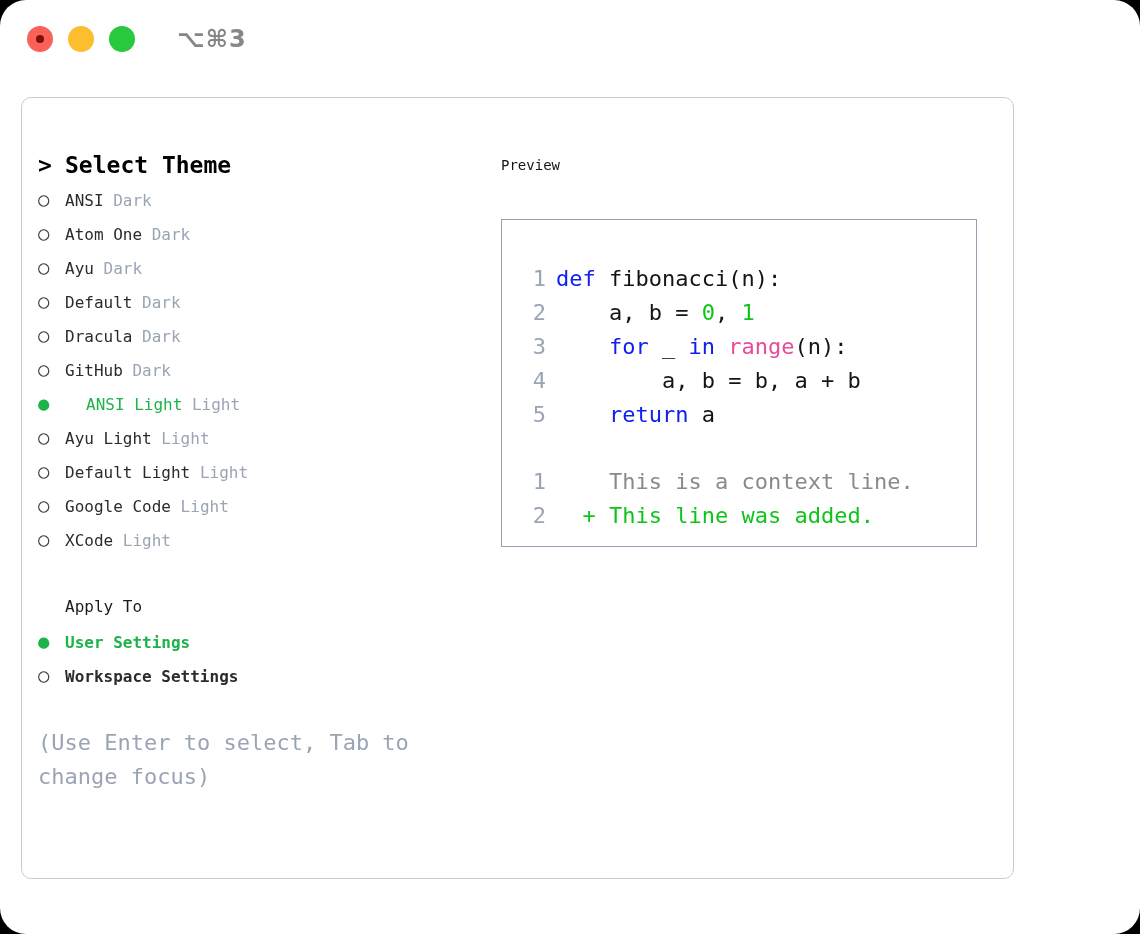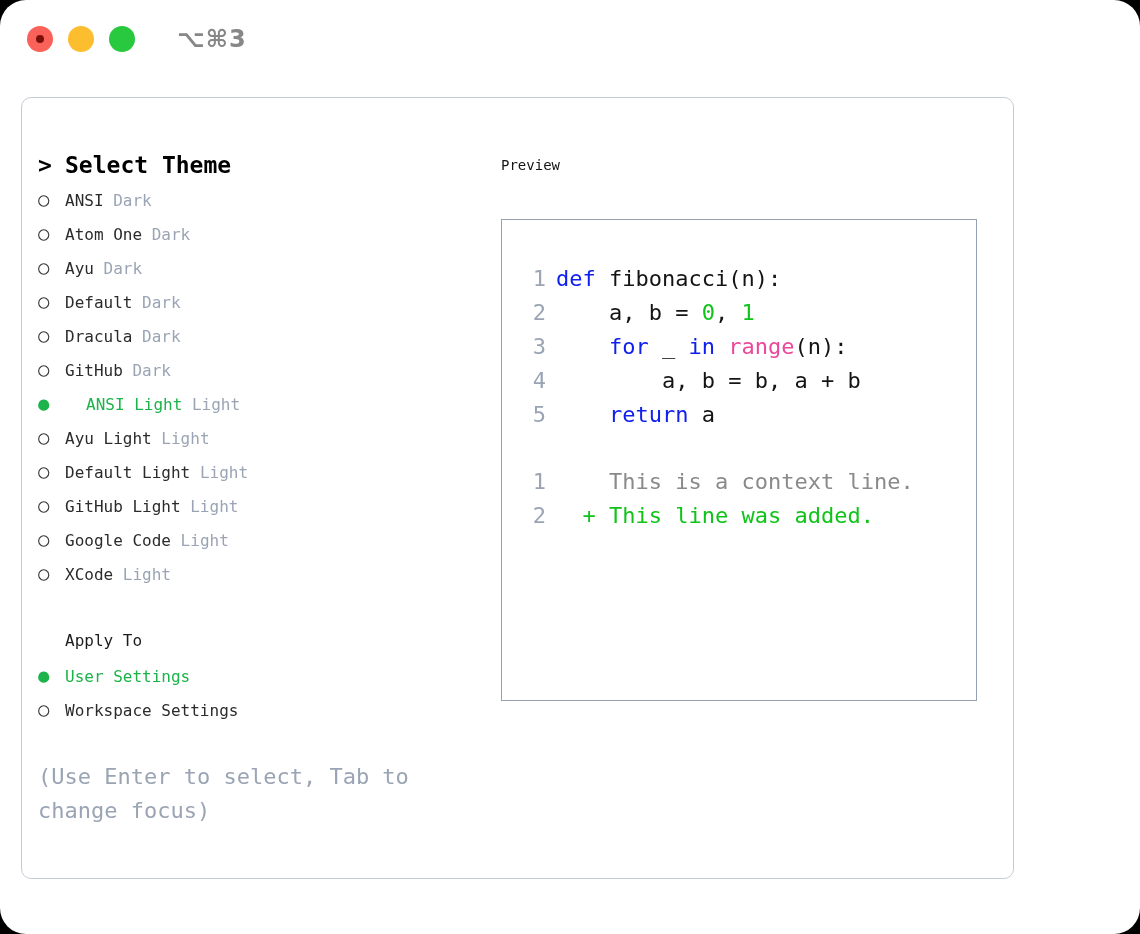--- a/index.html
+++ b/index.html
@@ -106,21 +106,21 @@
   .theme-name.selected { color: #1cb34a; margin-left: 21px; }
   .theme-kind {
     color: #9aa4b4;
   }
 
   #apply-section { margin-top: 34px; }
   #apply-to-header {
     padding-left: 27px;
     color: #1c1c1c;
   }
-  .apply-name { color: #2b2b2b; }
+  .apply-name { color: #2b2b2b; font-weight: bold; }
   .apply-name.selected { color: #1cb34a; }
 
   #hint-text {
     margin-top: 34px;
     font-size: 22px;
     line-height: 34px;
     color: #9aa4b4;
     width: 420px;
   }
 
@@ -132,21 +132,21 @@
     width: 490px;
   }
   #preview-header {
     font-size: 14px;
     line-height: 34px;
     color: #141414;
   }
   #preview-box {
     margin-top: 37px;
     width: 476px;
-    height: 482px;
+    height: 328px;
     border: 1.5px solid #95a2b4;
     box-sizing: border-box;
     background: #ffffff;
     position: relative;
   }
   #code-area {
     position: absolute;
     left: 19px;
     top: 42px;
     font-size: 22px;
@@ -203,21 +203,20 @@
       <div id="theme-list">
           <div class="row"><span class="prefix bullet-empty"></span><span class="theme-name">ANSI</span> <span class="theme-kind">Dark</span></div>
           <div class="row"><span class="prefix bullet-empty"></span><span class="theme-name">Atom One</span> <span class="theme-kind">Dark</span></div>
           <div class="row"><span class="prefix bullet-empty"></span><span class="theme-name">Ayu</span> <span class="theme-kind">Dark</span></div>
           <div class="row"><span class="prefix bullet-empty"></span><span class="theme-name">Default</span> <span class="theme-kind">Dark</span></div>
           <div class="row"><span class="prefix bullet-empty"></span><span class="theme-name">Dracula</span> <span class="theme-kind">Dark</span></div>
           <div class="row"><span class="prefix bullet-empty"></span><span class="theme-name">GitHub</span> <span class="theme-kind">Dark</span></div>
           <div class="row"><span class="prefix bullet-filled"></span><span class="theme-name selected">ANSI Light</span> <span class="theme-kind">Light</span></div>
           <div class="row"><span class="prefix bullet-empty"></span><span class="theme-name">Ayu Light</span> <span class="theme-kind">Light</span></div>
           <div class="row"><span class="prefix bullet-empty"></span><span class="theme-name">Default Light</span> <span class="theme-kind">Light</span></div>
-          <div class="row"><span class="prefix bullet-empty"></span><span class="theme-name">GitHub Light</span> <span class="theme-kind">Light</span></div>
           <div class="row"><span class="prefix bullet-empty"></span><span class="theme-name">Google Code</span> <span class="theme-kind">Light</span></div>
           <div class="row"><span class="prefix bullet-empty"></span><span class="theme-name">XCode</span> <span class="theme-kind">Light</span></div>
         </div>
 
       <div id="apply-section">
         <div class="row" id="apply-to-header">Apply To</div>
         <div id="apply-list">
             <div class="row"><span class="prefix bullet-filled"></span><span class="apply-name selected">User Settings</span></div>
             <div class="row"><span class="prefix bullet-empty"></span><span class="apply-name">Workspace Settings</span></div>
           </div>

